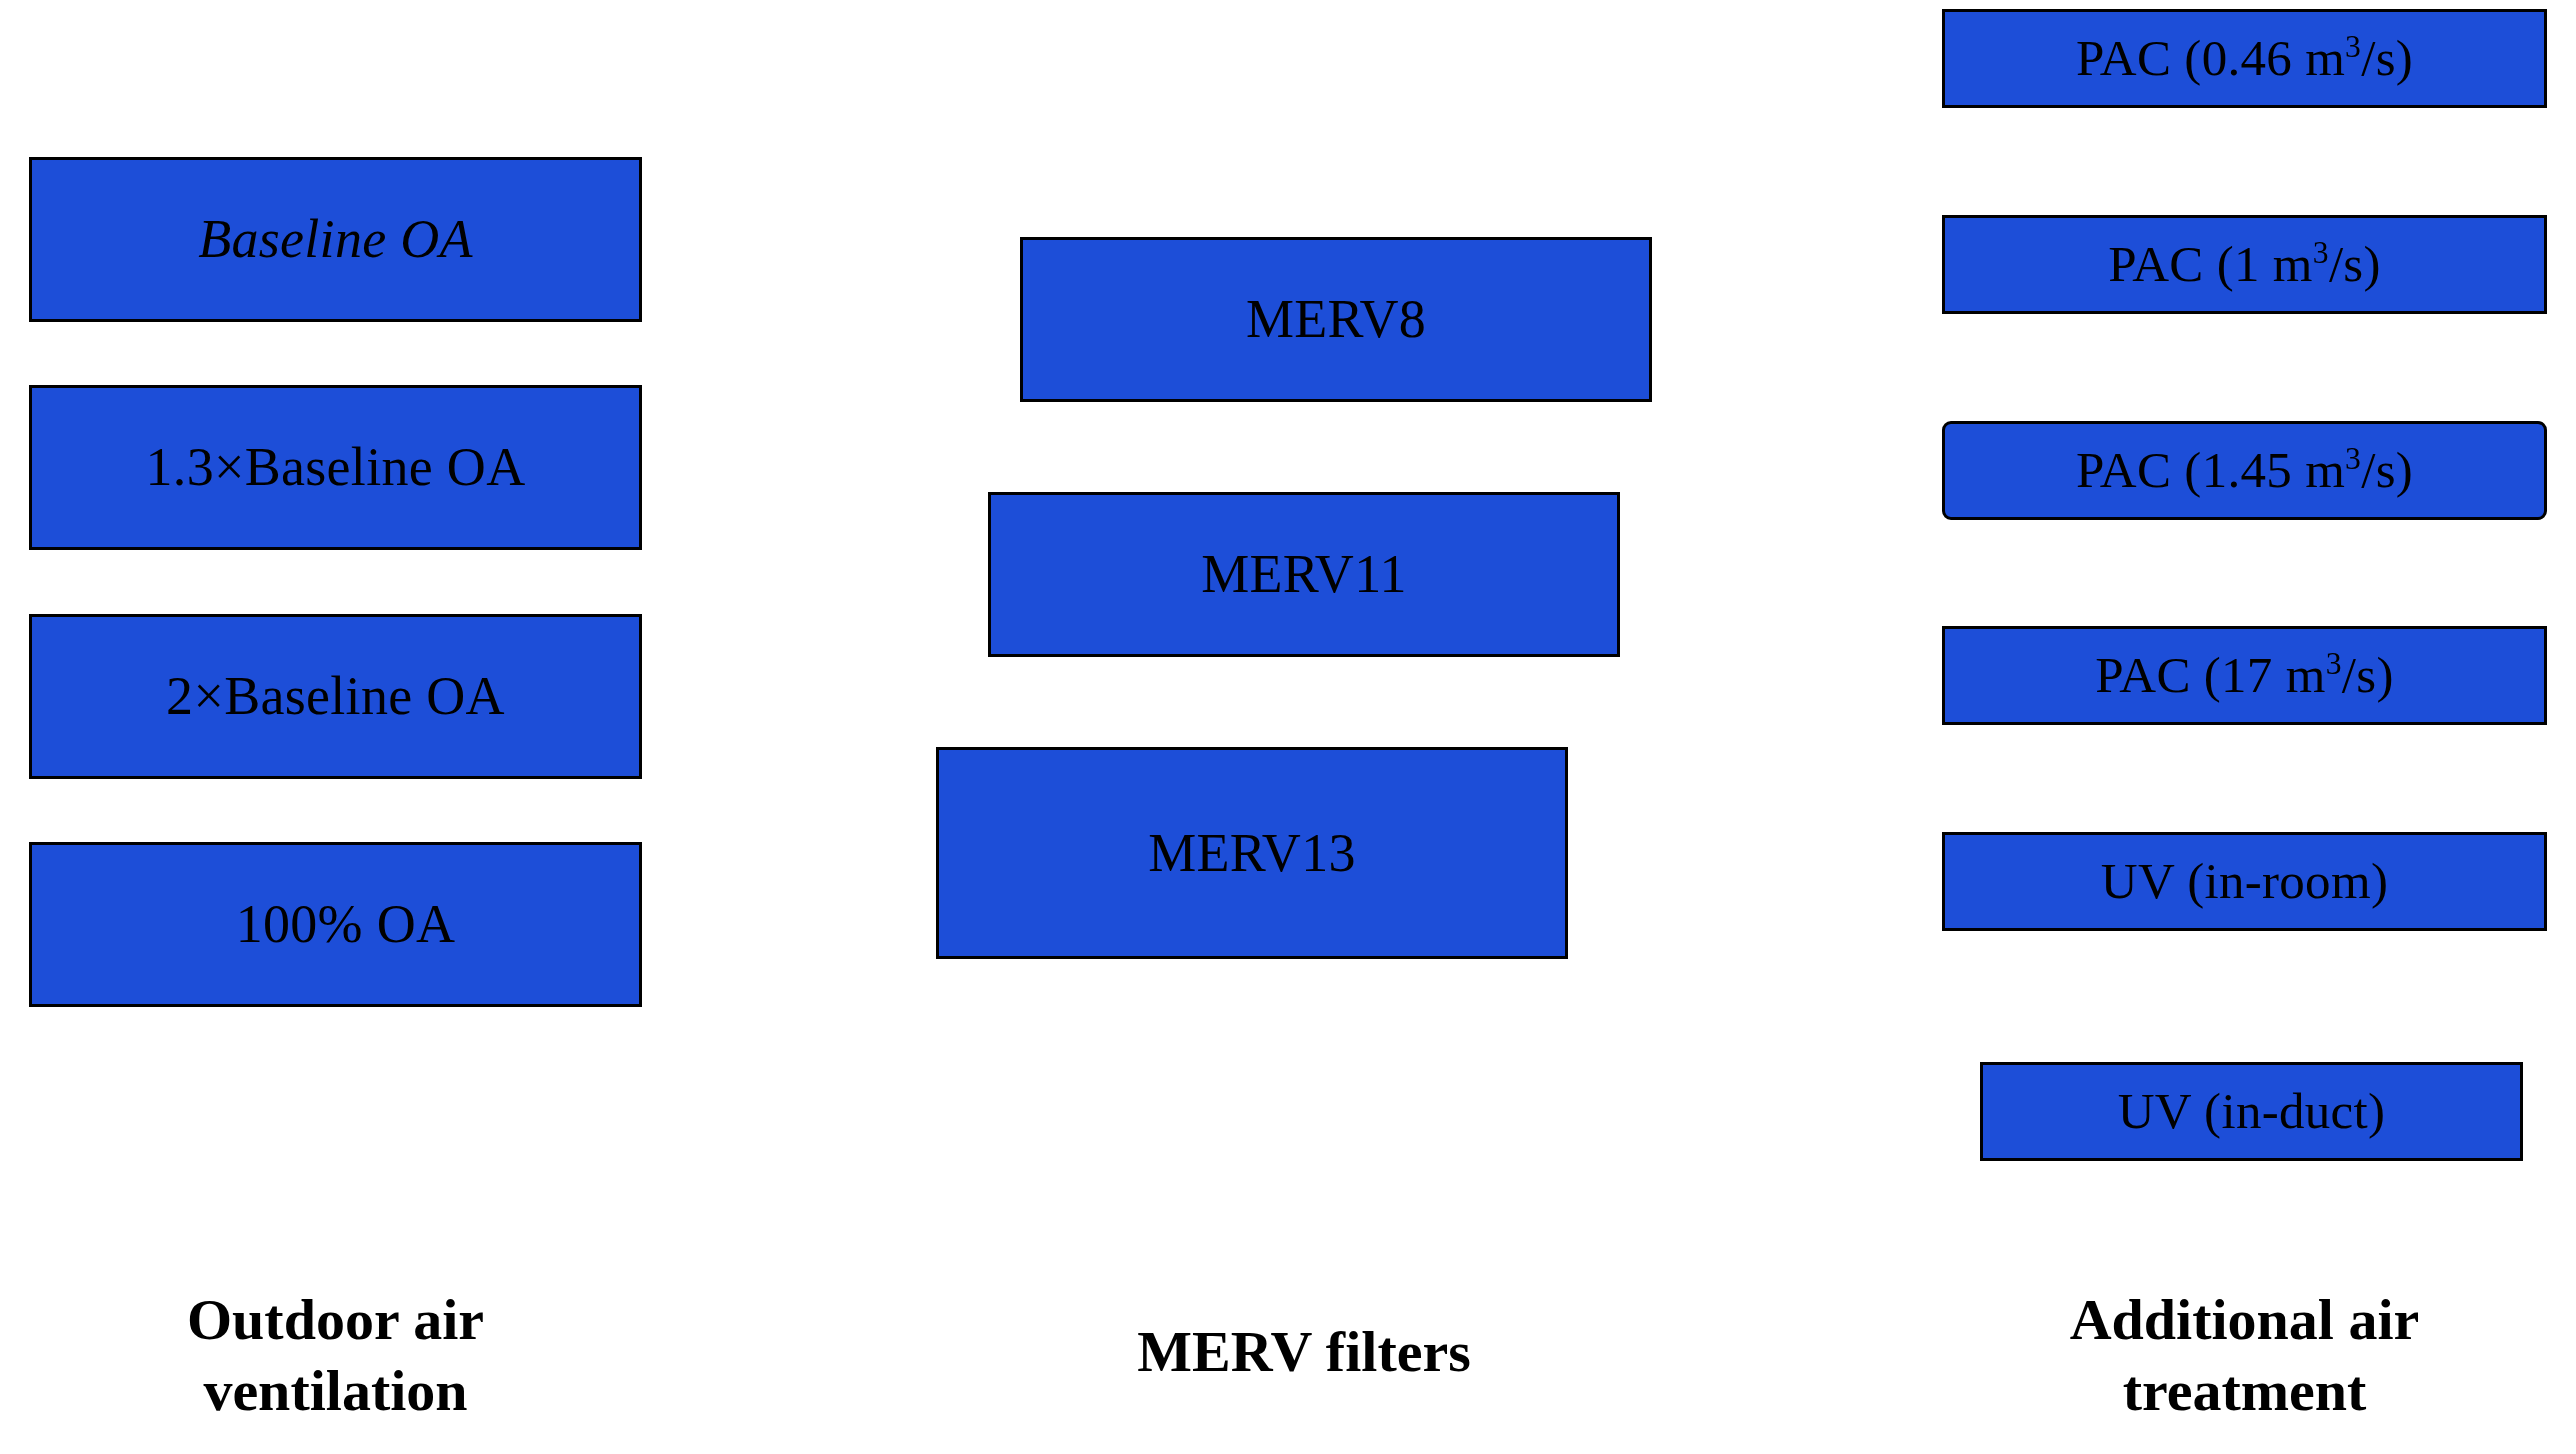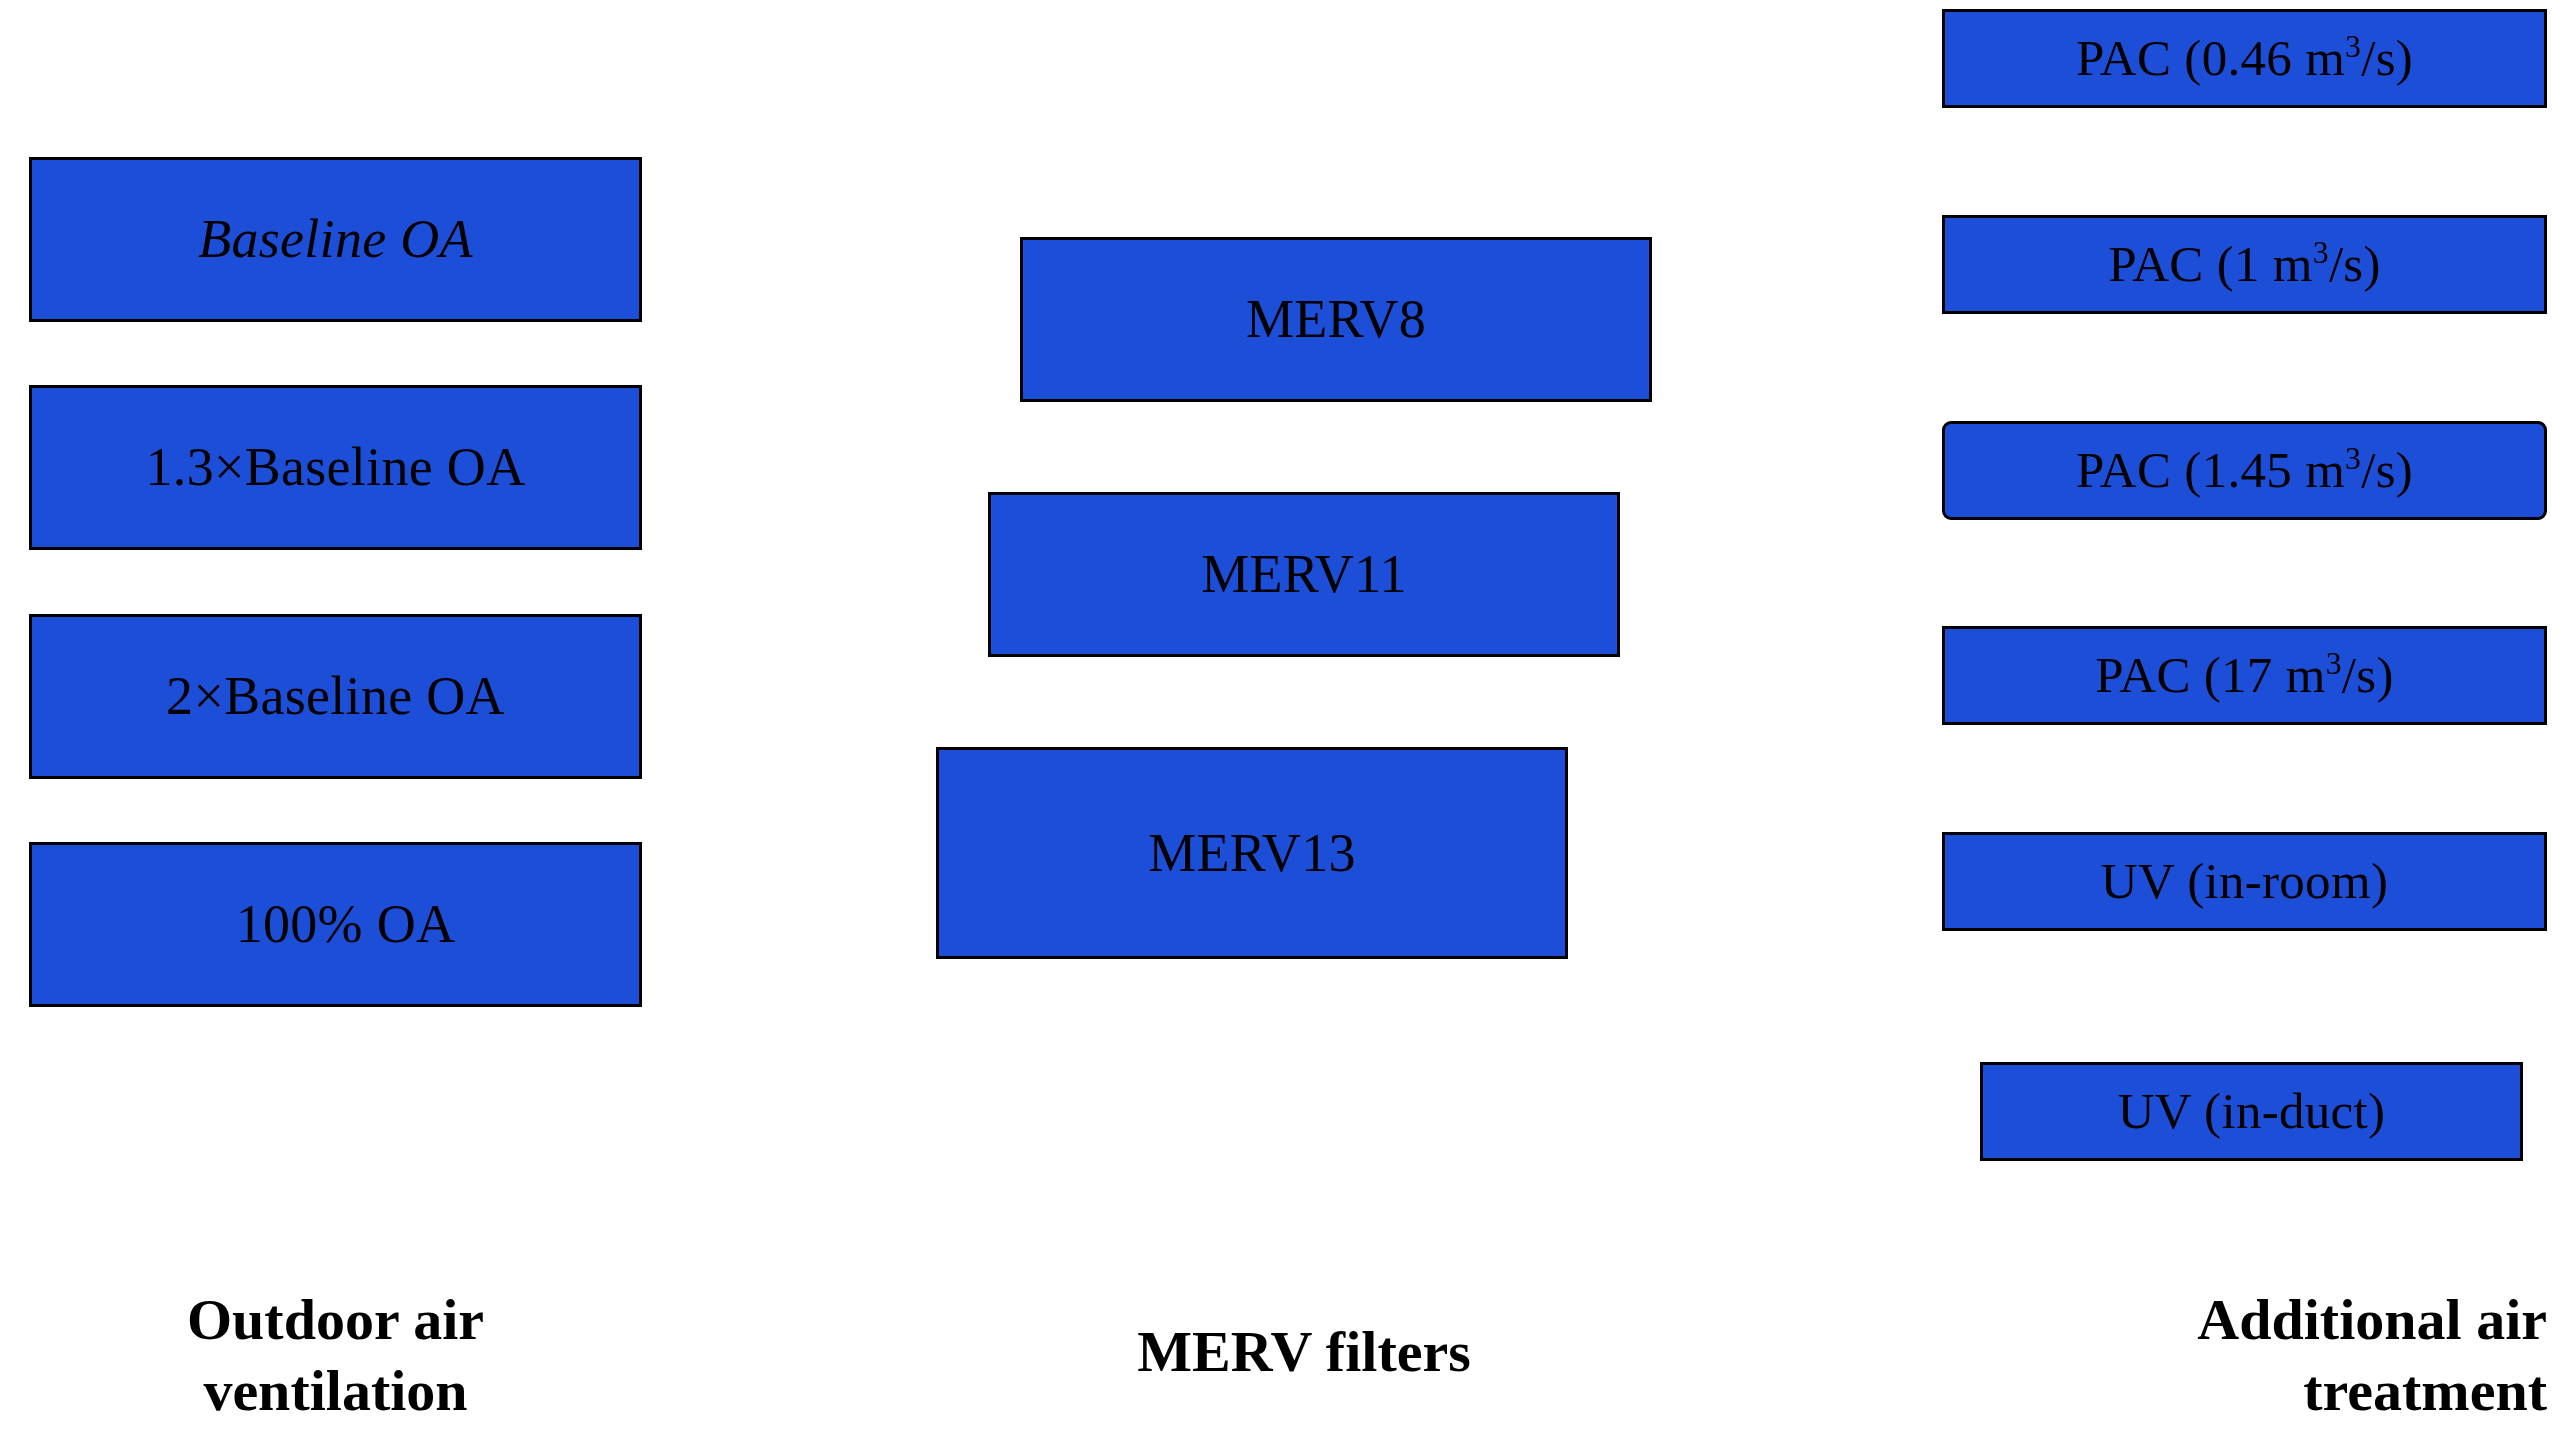--- a/index.html
+++ b/index.html
@@ -127,18 +127,18 @@
     </div>
 
     <div class="box" style="left:1942px; top:832px; width:605px; height:99px;text-align:right;">
       <span class="box-label">UV (in-room)</span>
     </div>
 
     <div class="box" style="left:1980px; top:1038px; width:543px; height:99px;margin-top:24px;">
       <span class="box-label">UV (in-duct)</span>
     </div>
 
-    <div class="col-caption" style="left:1942px; top:1285px; width:605px;text-align:right;">Additional air
+    <div class="col-caption" style="left:1942px; top:1285px; width:605px;">Additional air
 treatment</div>
   </div>
 
 </div>
 
 
 </body></html>

